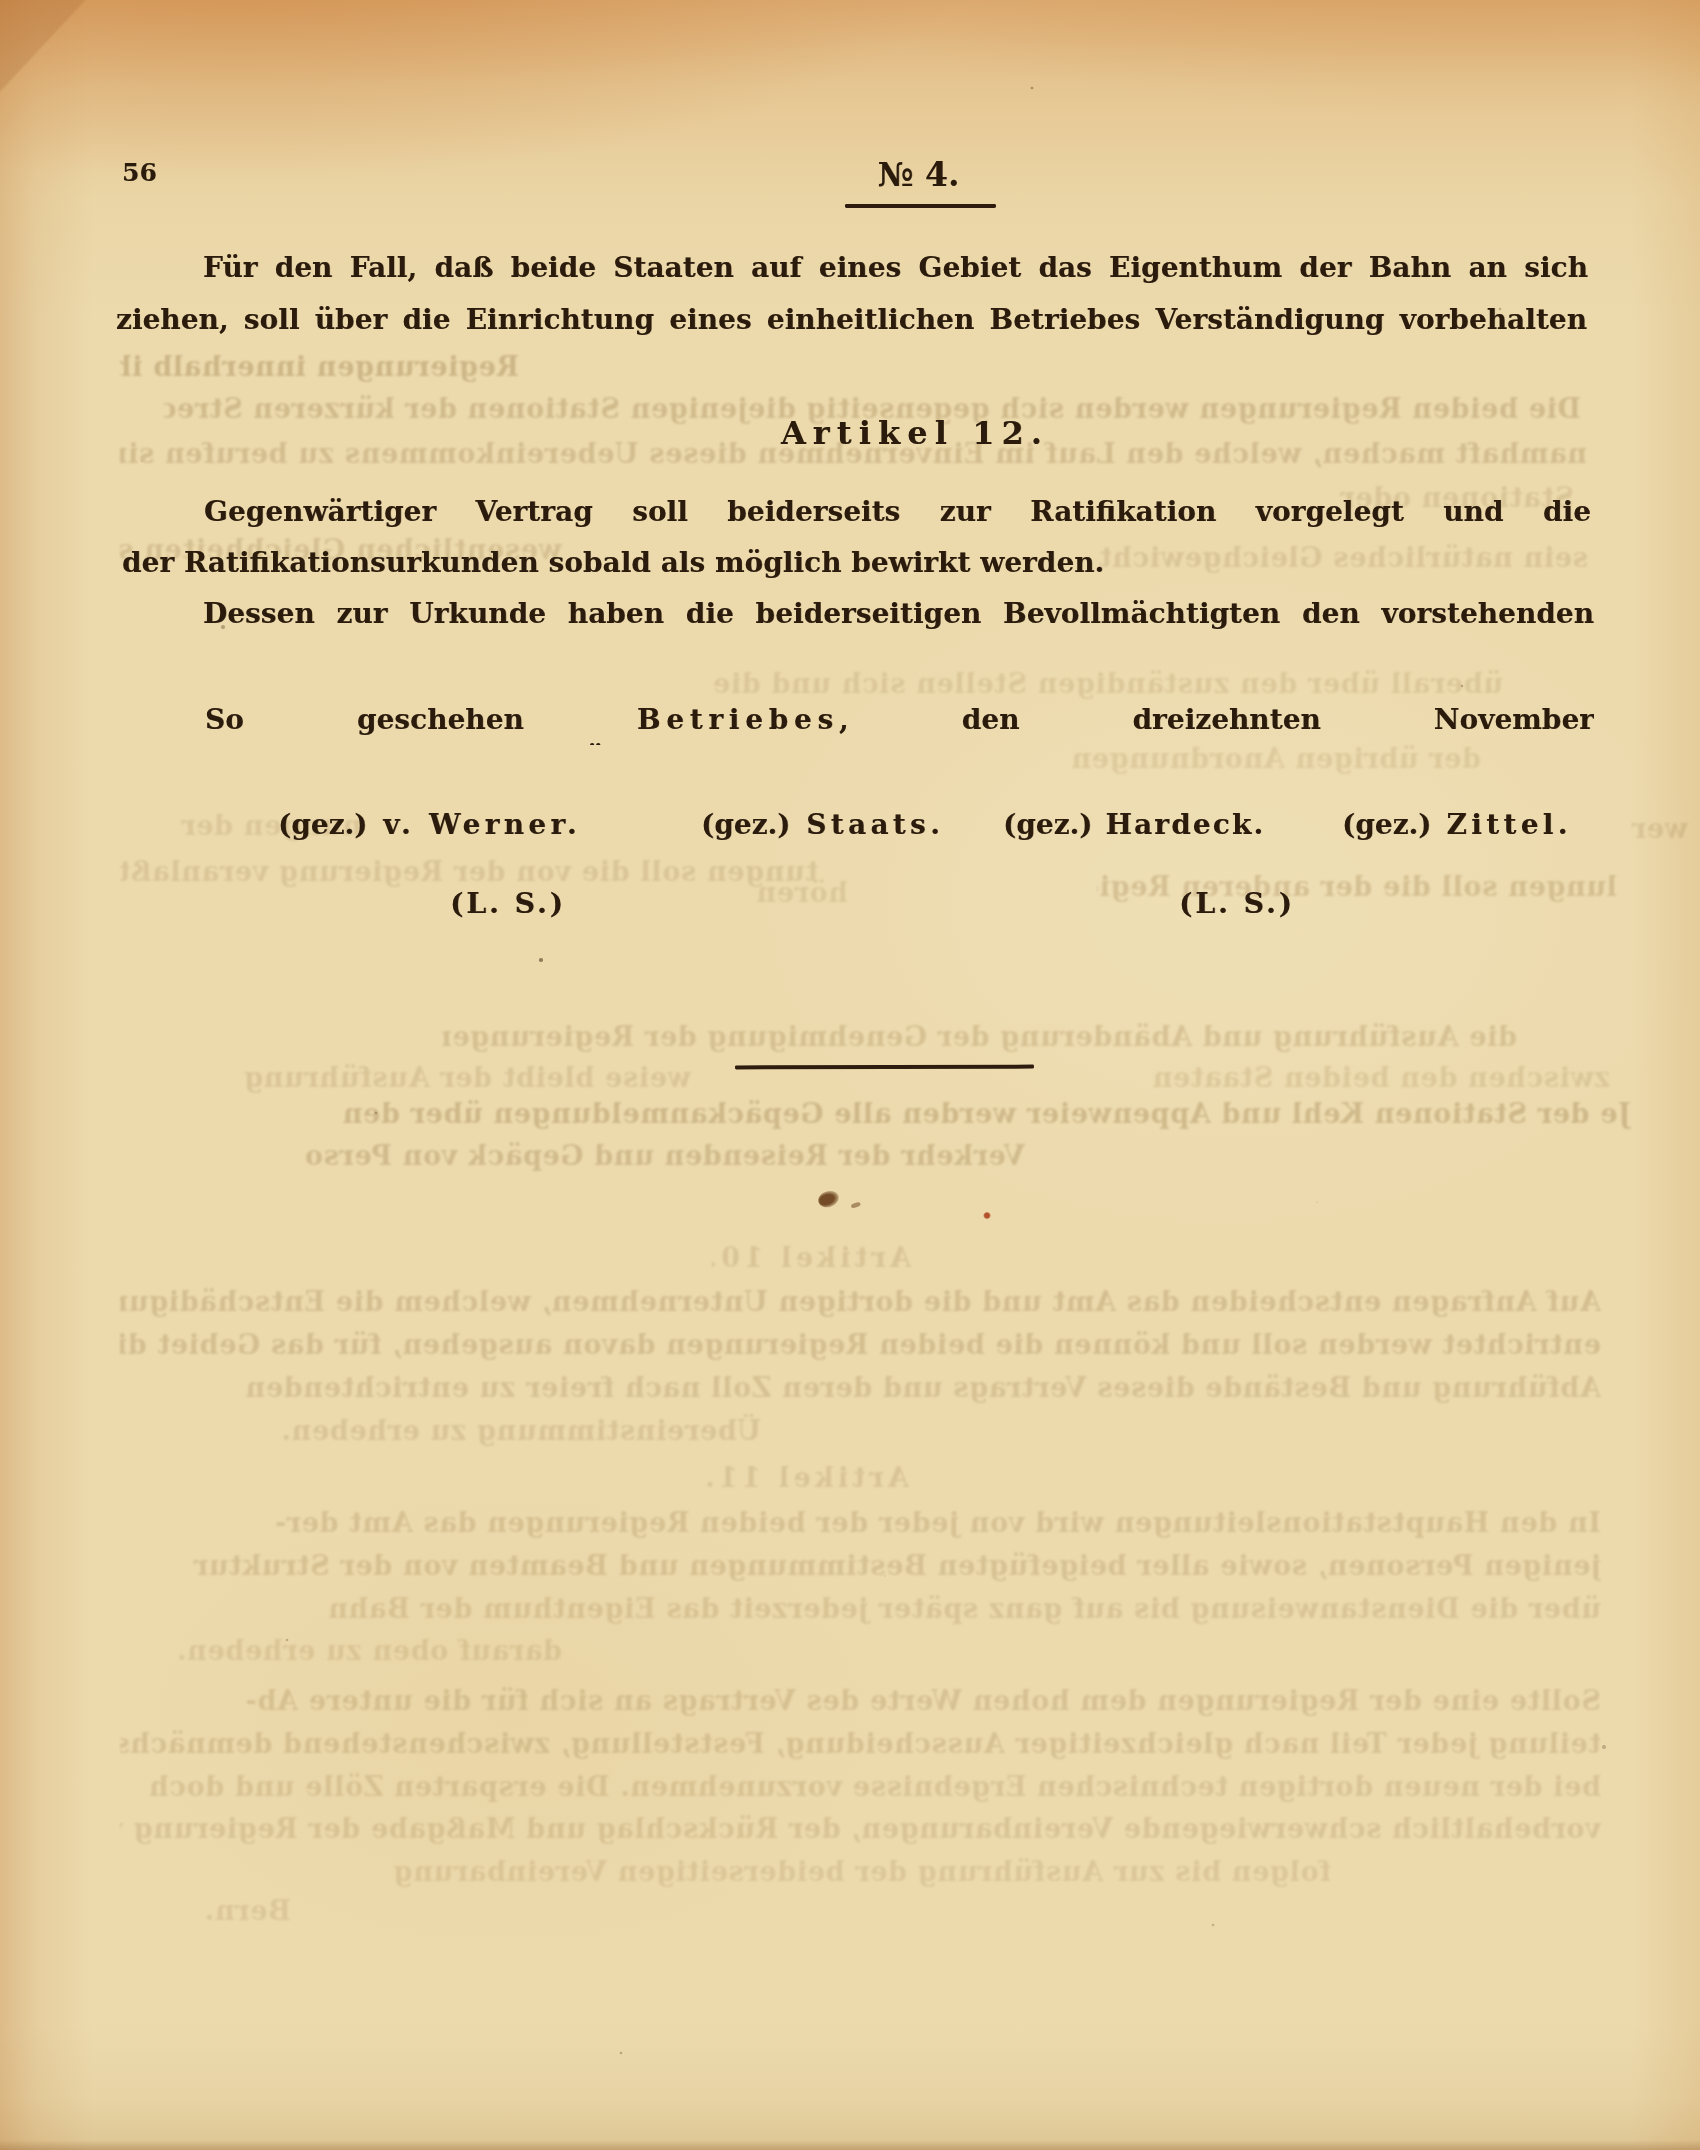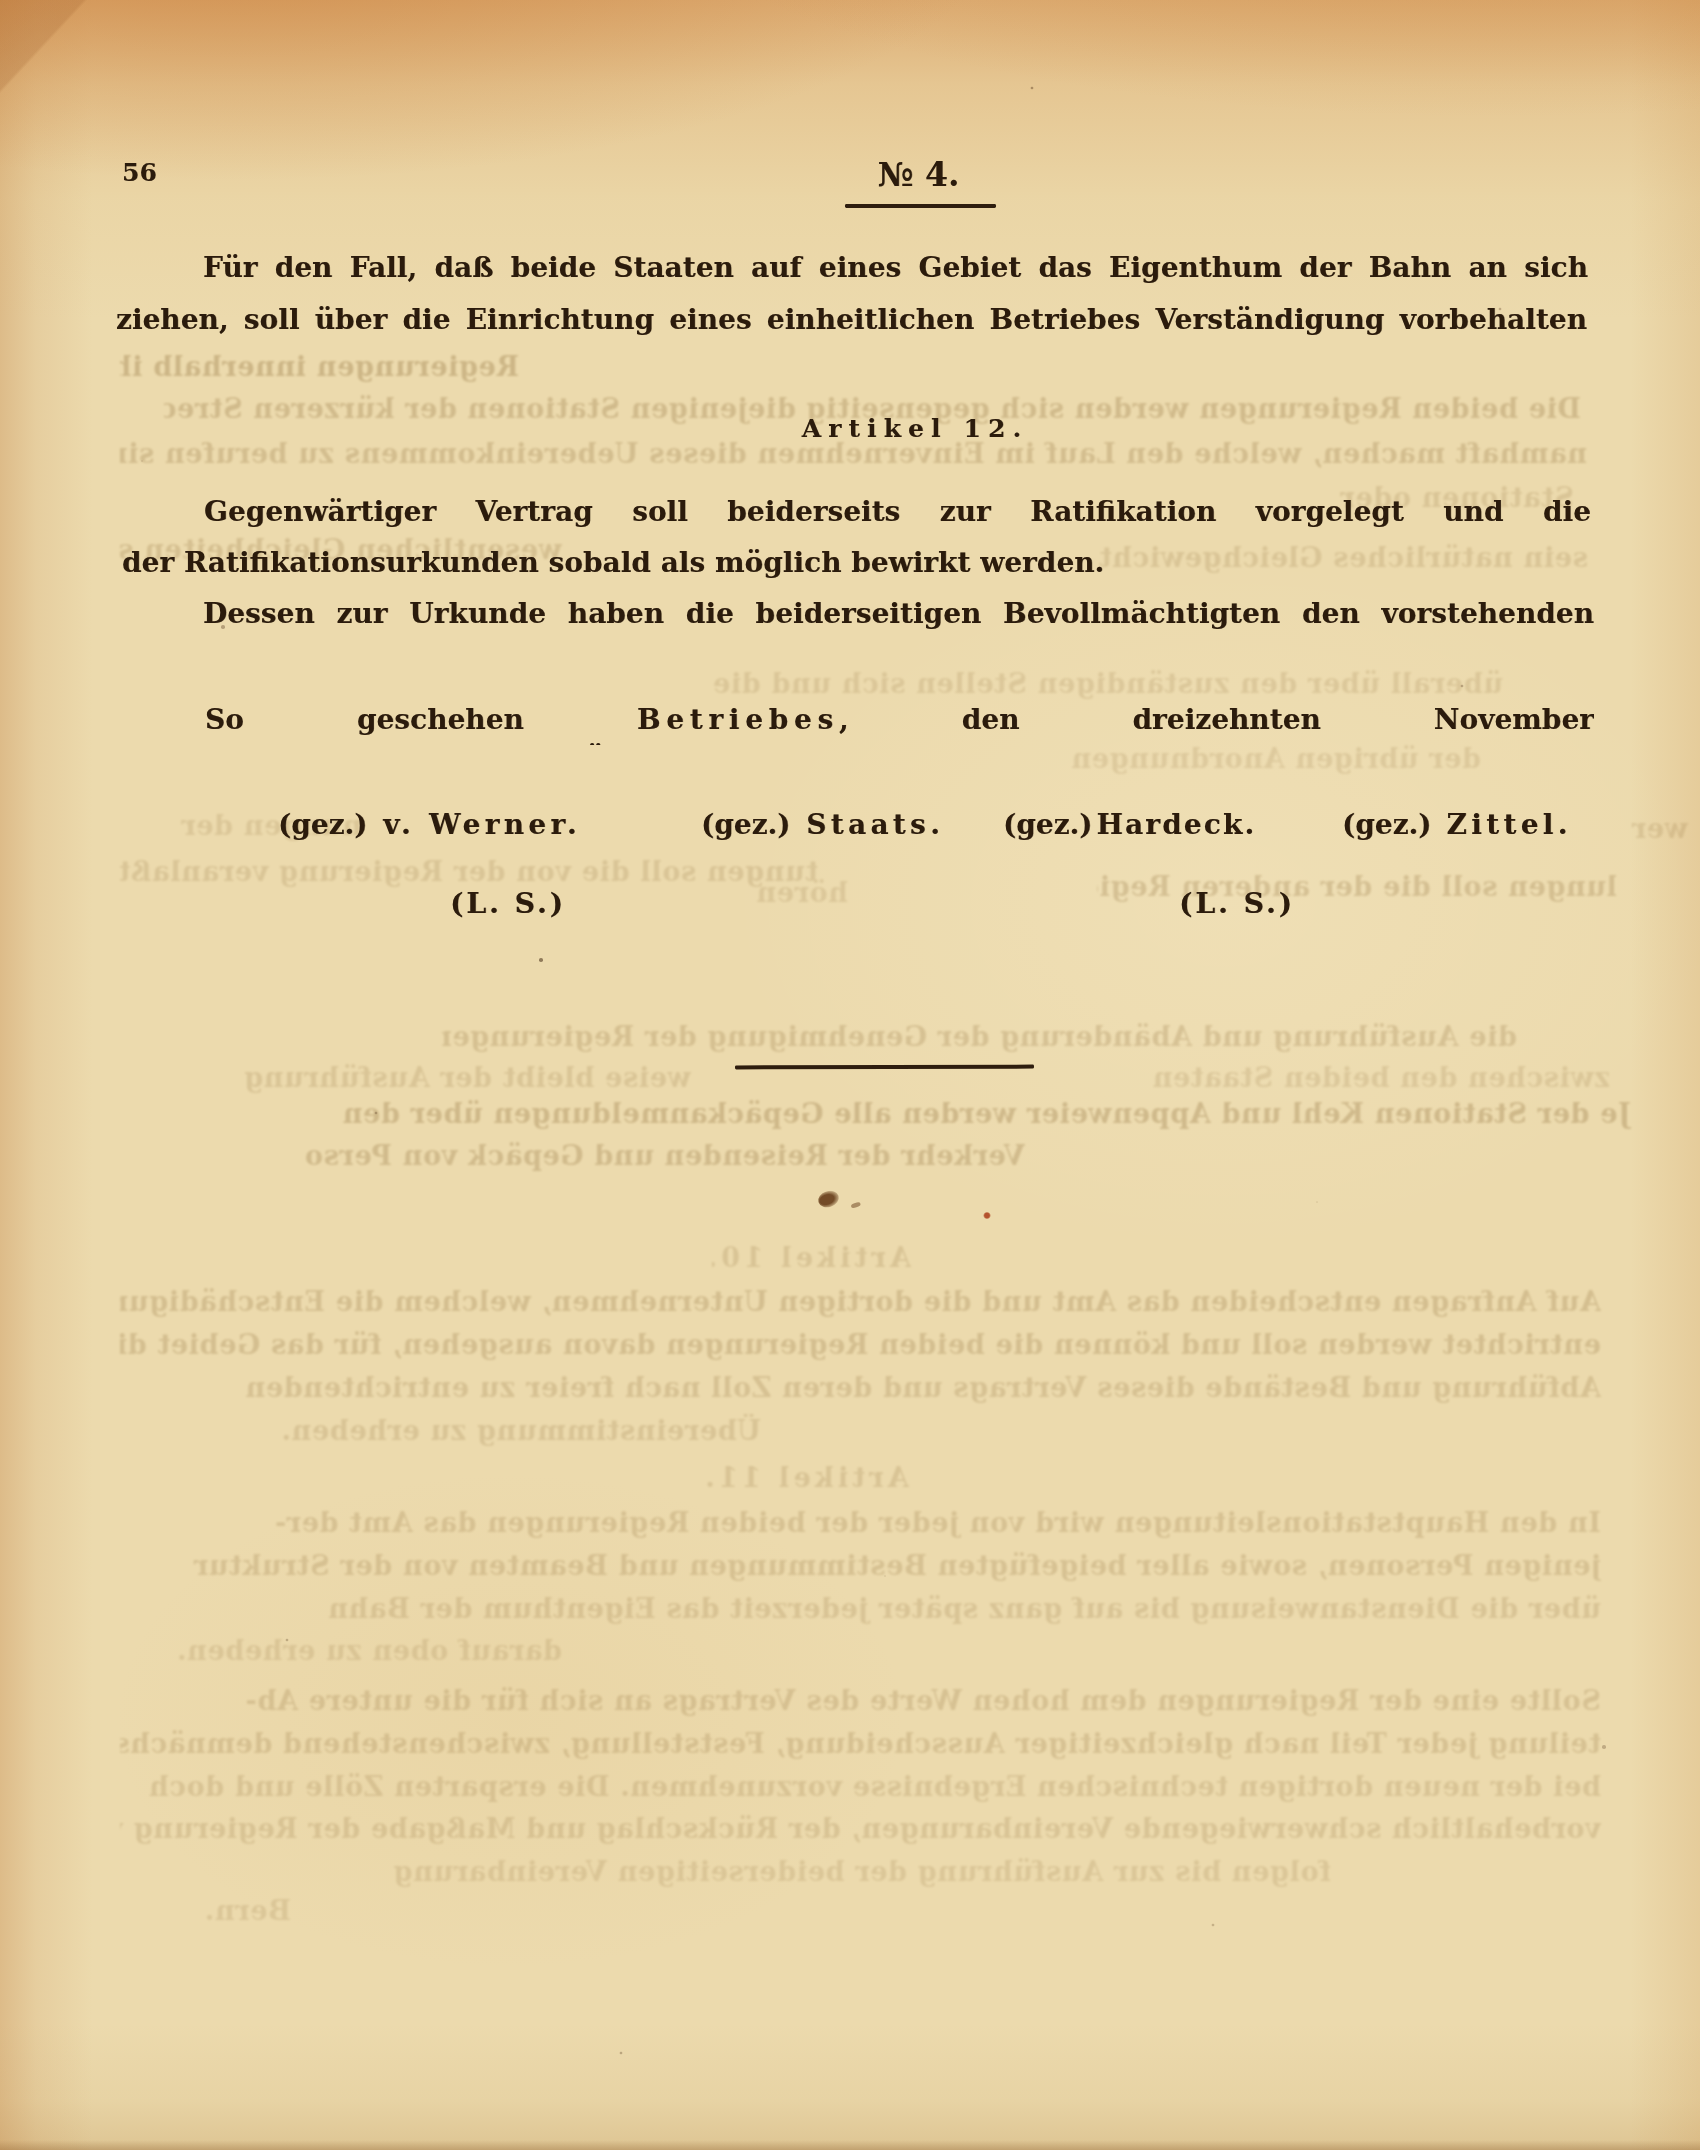--- a/index.html
+++ b/index.html
@@ -95,32 +95,32 @@
   <div class="ghost" style="top:1894px;left:120px;width:171px;opacity:.15">Bern.</div>
 
   <div class="ink" style="left:122px;top:158px;font-size:25px;">56</div>
 
   <div class="ink" style="left:826px;top:155px;width:185px;text-align:center;font-size:33px;">№ 4.</div>
   <div class="rule" style="left:845px;top:204px;width:151px;height:3.6px;"></div>
 
   <div class="ink body-line just" style="left:203px;top:249px;width:1385px;">Für den Fall, daß beide Staaten auf eines Gebiet das Eigenthum der Bahn an sich</div>
   <div class="ink body-line just" style="left:116px;top:301px;width:1471px;">ziehen, soll über die Einrichtung eines einheitlichen Betriebes Verständigung vorbehalten bleiben.</div>
 
-  <div class="ink" style="left:737px;top:414px;width:356px;text-align:center;font-size:25px;letter-spacing:7.1px;">Artikel 12.</div>
+  <div class="ink" style="left:737px;top:414px;width:356px;text-align:center;font-size:32px;letter-spacing:7.1px;">Artikel 12.</div>
 
   <div class="ink body-line just" style="left:204px;top:493px;width:1387px;">Gegenwärtiger Vertrag soll beiderseits zur Ratifikation vorgelegt und die Auswechselung</div>
   <div class="ink body-line" style="left:122px;top:544px;">der Ratifikationsurkunden sobald als möglich bewirkt werden.</div>
 
   <div class="ink body-line just" style="left:203px;top:595px;width:1391px;">Dessen zur Urkunde haben die beiderseitigen Bevollmächtigten den vorstehenden Staats=</div>
 
   <div class="ink body-line just" style="left:205px;top:701px;width:1389px;"><span>So geschehen </span><span style="letter-spacing:5.7px;">Betriebes</span><span>, den dreizehnten November eintausendachthundertfünfundachtzig.</span></div>
 
   <div class="ink body-line" style="left:278px;top:806px;"><span>(gez.)</span><span style="margin-left:15.7px;letter-spacing:4.3px;">v. Werner.</span></div>
   <div class="ink body-line" style="left:701px;top:806px;"><span>(gez.)</span><span style="margin-left:15.7px;letter-spacing:4.3px;">Staats.</span></div>
-  <div class="ink body-line" style="left:1003px;top:806px;"><span>(gez.)</span><span style="margin-left:4px;letter-spacing:2.1px;">Hardeck.</span></div>
+  <div class="ink body-line" style="left:1003px;top:806px;"><span>(gez.)</span><span style="margin-left:13px;letter-spacing:2.1px;">Hardeck.</span></div>
   <div class="ink body-line" style="left:1342px;top:806px;"><span>(gez.)</span><span style="margin-left:15px;letter-spacing:4.3px;">Zittel.</span></div>
 
   <div class="ink" style="left:450px;top:886px;font-size:28.5px;letter-spacing:2.8px;">(L. S.)</div>
   <div class="ink" style="left:1179px;top:886px;font-size:28.5px;letter-spacing:2.8px;">(L. S.)</div>
 
   <div class="rule" style="left:735px;top:1065px;width:299px;height:3.6px;transform:rotate(-0.15deg);"></div>
 
   <div class="stain-brown"></div>
   <div class="stain-red"></div>
   <div class="speck"></div>

